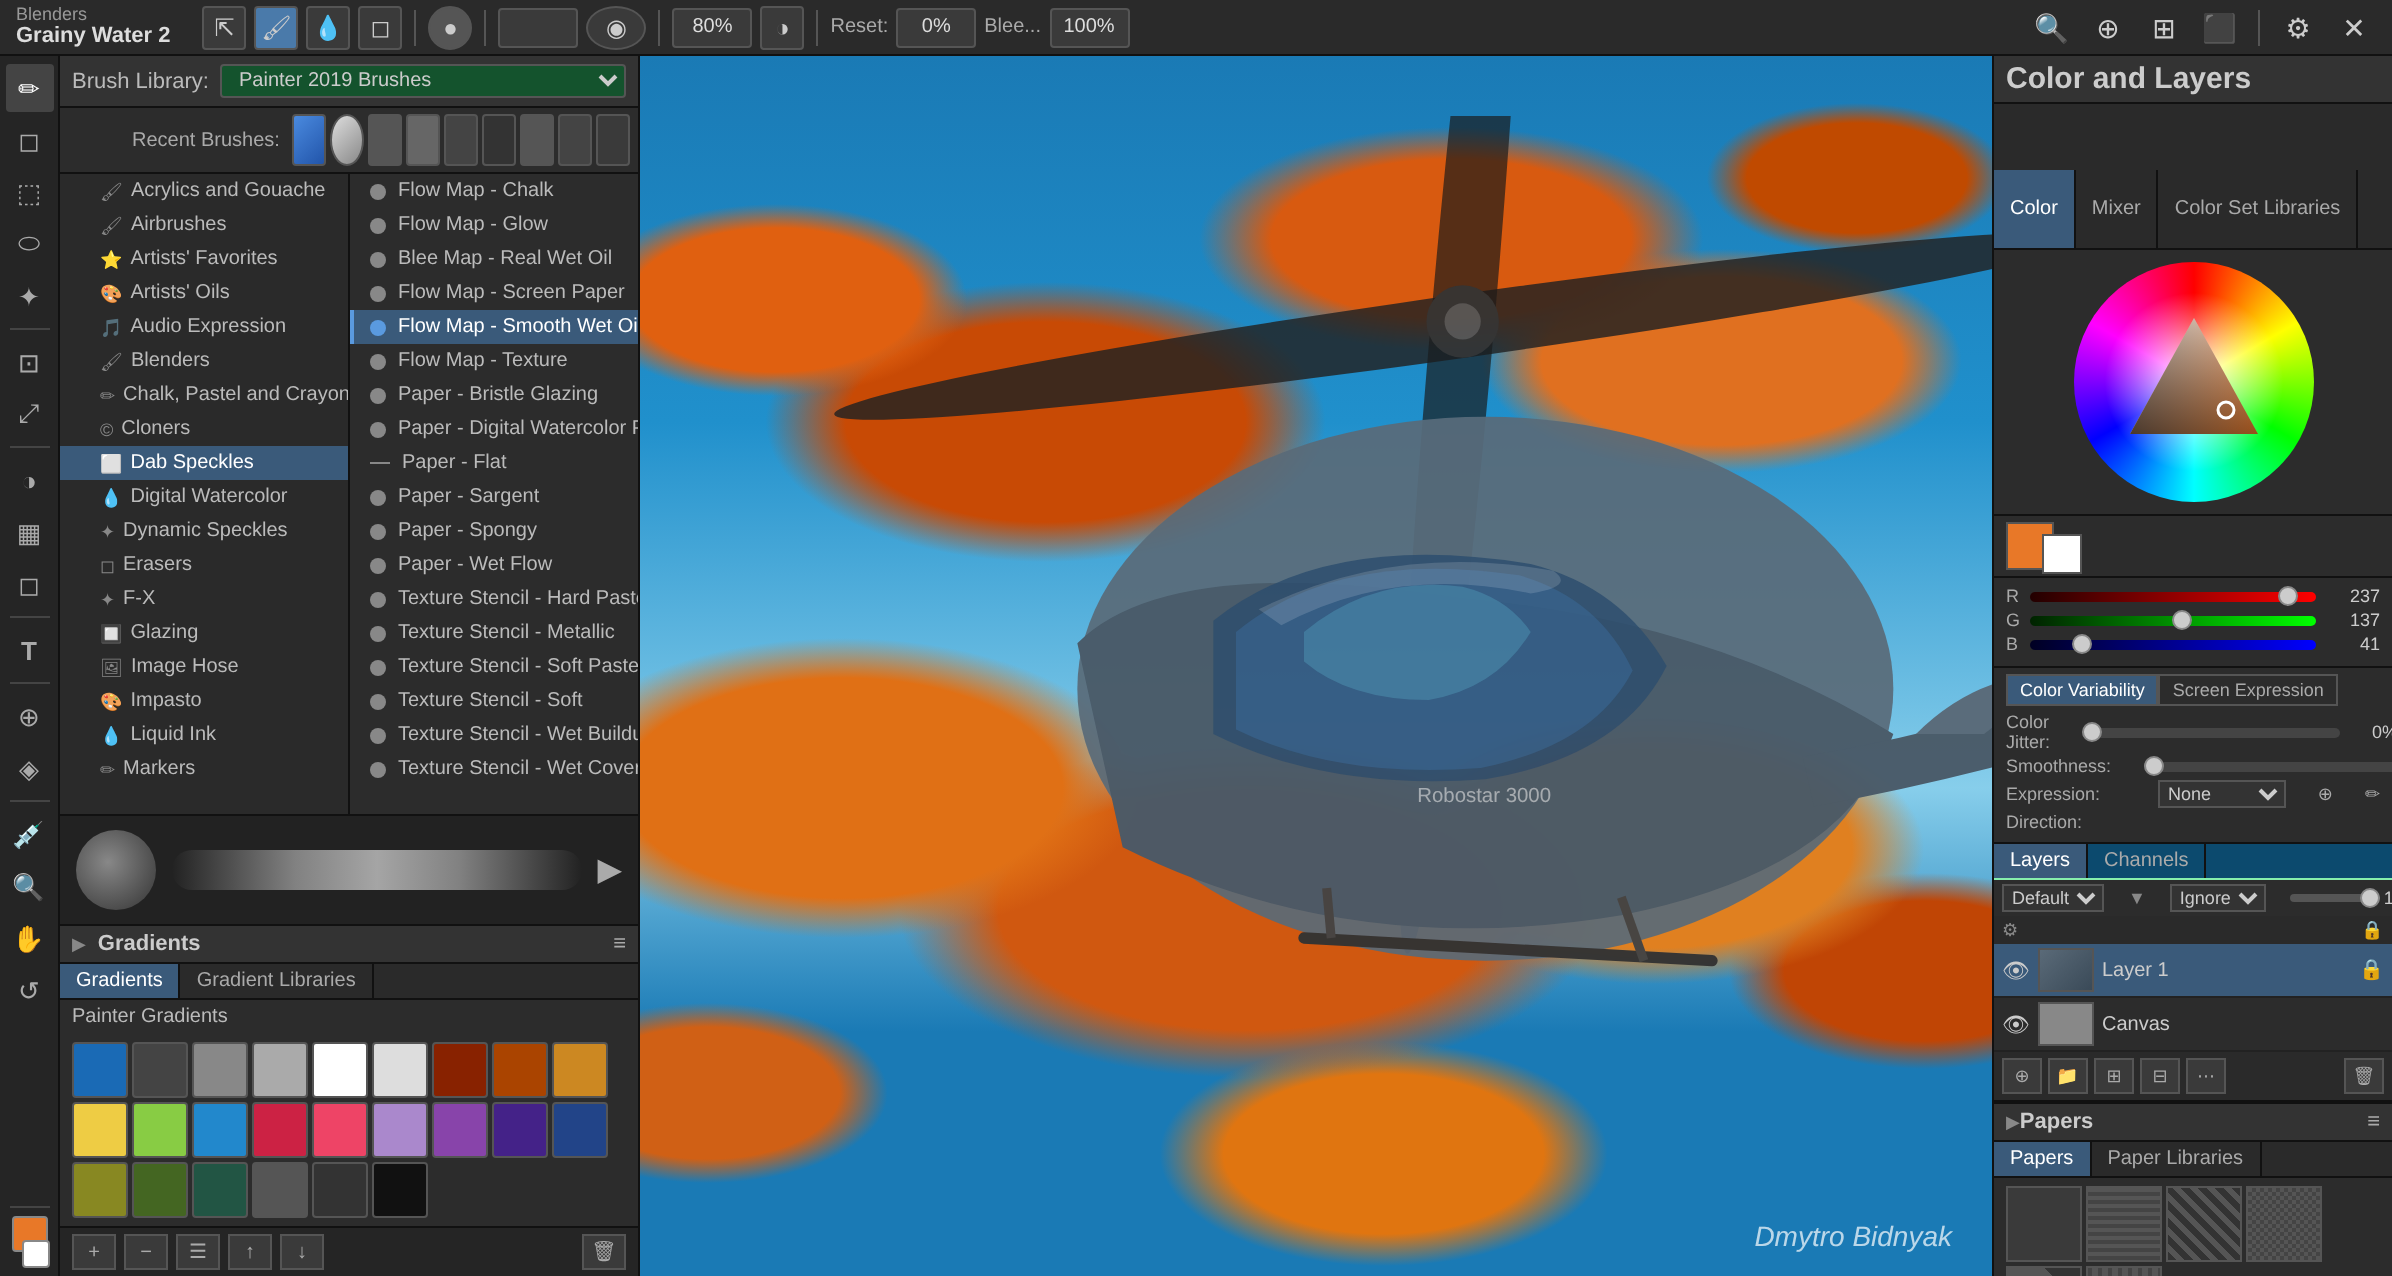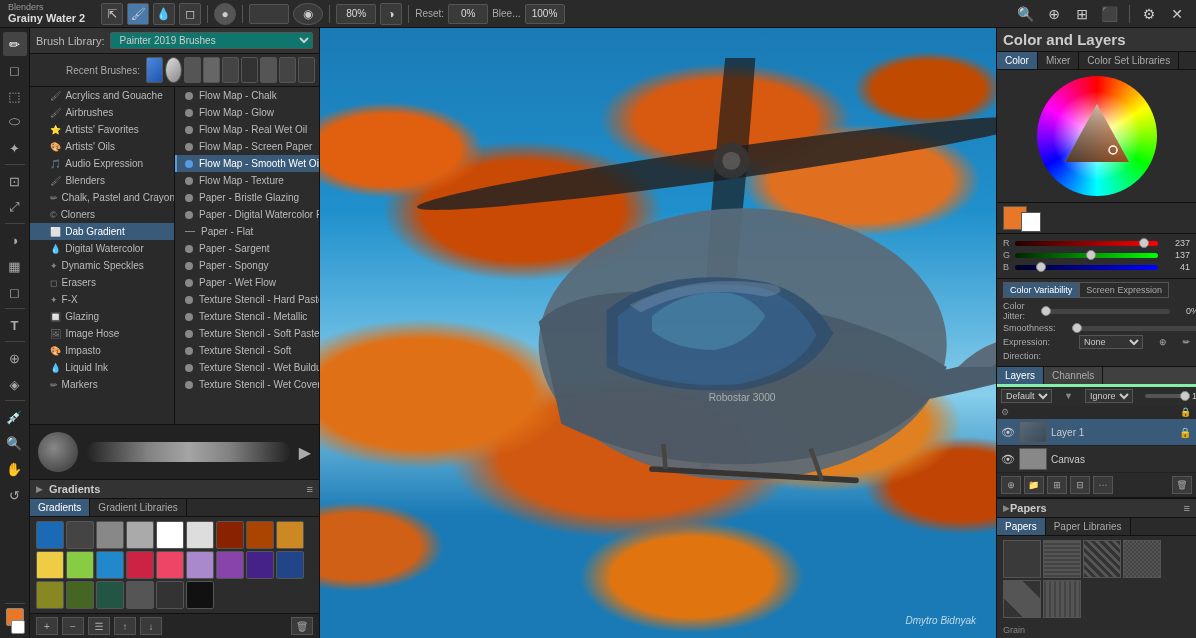--- a/index.html
+++ b/index.html
@@ -44,21 +44,21 @@
       width: 290px; background: #2c2c2c; border-right: 1px solid #111; display: flex;
       flex-direction: column; overflow: hidden; flex-shrink: 0;
     }
 
     
     .panel-header {
       background: #333; padding: 4px 6px; display: flex; align-items: center; justify-content: space-between;
       border-bottom: 1px solid #111; font-size: 11px; color: #ccc;
     }
     .panel-header select {
-      background: #0f766e; border: 1px solid #555; color: #ccc; font-size: 10px;
+      background: #14532d; border: 1px solid #555; color: #ccc; font-size: 10px;
       padding: 1px 4px; border-radius: 2px; flex: 1; margin-left: 6px;
     }
     .panel-header .panel-title { font-size: 11px; color: #bbb; white-space: nowrap; }
 
     
     .recent-brushes-row {
       background: #2c2c2c; padding: 3px 4px; display: flex; align-items: center; gap: 2px;
       border-bottom: 1px solid #111;
     }
     .recent-label { color: #aaa; font-size: 10px; white-space: nowrap; margin-right: 4px; margin-left: 32px; }
@@ -147,38 +147,38 @@
       width: 22px; height: 18px; background: #3a3a3a; border: 1px solid #555;
       display: flex; align-items: center; justify-content: center; color: #aaa; font-size: 10px; cursor: pointer;
     }
 
     
     #canvas-area {
       flex: 1; background: #1a1a1a; position: relative; overflow: hidden;
     }
     .canvas-credit {
       position: absolute; bottom: 12px; right: 20px; color: rgba(255,255,255,0.7);
-      font-size: 10px; font-style: italic;
+      font-size: 14px; font-style: italic;
     }
 
     
     #right-panel {
       width: 200px; background: #2c2c2c; border-left: 1px solid #111; display: flex;
       flex-direction: column; overflow: hidden; flex-shrink: 0;
     }
 
     
     .rp-section-header {
       background: #333; padding: 3px 6px; font-size: 10px; color: #aaa;
       border-bottom: 1px solid #111; display: flex; align-items: center; justify-content: space-between;
     }
     .rp-section-title { font-weight: bold; color: #ccc; font-size: 15px; }
     .rp-tabs { display: flex; background: #2a2a2a; border-bottom: 1px solid #111; }
     .rp-tab {
-      padding: 3px 8px; font-size: 10px; cursor: pointer; color: #aaa; border-right: 1px solid #111;
+      padding: 14px 8px; font-size: 10px; cursor: pointer; color: #aaa; border-right: 1px solid #111; margin-top: 33px;
     }
     .rp-tab.active { background: #3a5a7a; color: #fff; }
 
     
     #color-wheel-area {
       padding: 6px; display: flex; justify-content: center; background: #2c2c2c;
       border-bottom: 1px solid #111;
     }
     .color-wheel-wrap { position: relative; width: 120px; height: 120px; }
     .color-wheel {
@@ -215,21 +215,21 @@
     .cv-tab { font-size: 9px; color: #aaa; padding: 2px 6px; cursor: pointer; border: 1px solid #555; }
     .cv-tab.active { background: #3a5a7a; color: #fff; }
     .cv-row { display: flex; align-items: center; gap: 16px; margin-bottom: 2px; }
     .cv-label { font-size: 9px; color: #aaa; width: 60px; }
     .cv-slider { flex: 1; height: 5px; appearance: none; background: #444; border-radius: 2px; }
     .cv-val { font-size: 9px; color: #ccc; width: 25px; text-align: right; }
     .cv-select { background: #333; border: 1px solid #555; color: #ccc; font-size: 9px; flex: 1; }
 
     
     .layers-section { border-bottom: 1px solid #111; }
-    .layers-header { display: flex; align-items: center; background: #404040; border-bottom: 3px solid #86efac; }
+    .layers-header { display: flex; align-items: center; background: #0c4a6e; border-bottom: 1px solid #86efac; }
     .layers-tab { padding: 3px 8px; font-size: 10px; cursor: pointer; color: #aaa; border-right: 1px solid #111; }
     .layers-tab.active { background: #3a5a7a; color: #fff; }
     .layers-controls { display: flex; align-items: center; gap: 12px; padding: 2px 4px; }
     .lc-select { background: #333; border: 1px solid #555; color: #ccc; font-size: 9px; width: 60px; }
     .lc-pct { font-size: 9px; color: #ccc; }
     .layer-row {
       display: flex; align-items: center; gap: 4px; padding: 2px 4px; cursor: pointer;
       border-bottom: 1px solid #222;
     }
     .layer-row.active { background: #3a5a7a; }
@@ -417,21 +417,21 @@
         <div class="brush-cat-item">
           <span class="cat-icon">✏</span>
           <span>Chalk, Pastel and Crayons</span>
         </div>
         <div class="brush-cat-item">
           <span class="cat-icon">©</span>
           <span>Cloners</span>
         </div>
         <div class="brush-cat-item active">
           <span class="cat-icon">⬜</span>
-          <span>Dab Gradient</span>
+          <span>Dab Speckles</span>
         </div>
         <div class="brush-cat-item">
           <span class="cat-icon">💧</span>
           <span>Digital Watercolor</span>
         </div>
         <div class="brush-cat-item">
           <span class="cat-icon">✦</span>
           <span>Dynamic Speckles</span>
         </div>
         <div class="brush-cat-item">
@@ -468,21 +468,21 @@
         <div class="brush-type-item">
           <div class="bt-dot"></div>
           <span>Flow Map - Chalk</span>
         </div>
         <div class="brush-type-item">
           <div class="bt-dot"></div>
           <span>Flow Map - Glow</span>
         </div>
         <div class="brush-type-item">
           <div class="bt-dot"></div>
-          <span>Flow Map - Real Wet Oil</span>
+          <span>Blee Map - Real Wet Oil</span>
         </div>
         <div class="brush-type-item">
           <div class="bt-dot"></div>
           <span>Flow Map - Screen Paper</span>
         </div>
         <div class="brush-type-item active">
           <div class="bt-dot" style="background:#5a9adf;"></div>
           <span>Flow Map - Smooth Wet Oil</span>
         </div>
         <div class="brush-type-item">
@@ -553,20 +553,21 @@
         <div class="gp-header-left">
           <span style="font-size:9px;color:#888;">▶</span>
           <span class="gp-title">Gradients</span>
         </div>
         <span class="gp-icon">≡</span>
       </div>
       <div class="gp-tabs">
         <div class="gp-tab active">Gradients</div>
         <div class="gp-tab">Gradient Libraries</div>
       </div>
+      <div class="gp-section-label">Painter Gradients</div>
       <div class="gp-swatches" id="gradient-swatches-container">
           <div class="gp-swatch" style="background: rgb(26, 106, 181);"></div>
           <div class="gp-swatch" style="background: rgb(68, 68, 68);"></div>
           <div class="gp-swatch" style="background: rgb(136, 136, 136);"></div>
           <div class="gp-swatch" style="background: rgb(170, 170, 170);"></div>
           <div class="gp-swatch" style="background: rgb(255, 255, 255);"></div>
           <div class="gp-swatch" style="background: rgb(221, 221, 221);"></div>
           <div class="gp-swatch" style="background: rgb(136, 34, 0);"></div>
           <div class="gp-swatch" style="background: rgb(170, 68, 0);"></div>
           <div class="gp-swatch" style="background: rgb(204, 136, 34);"></div>

